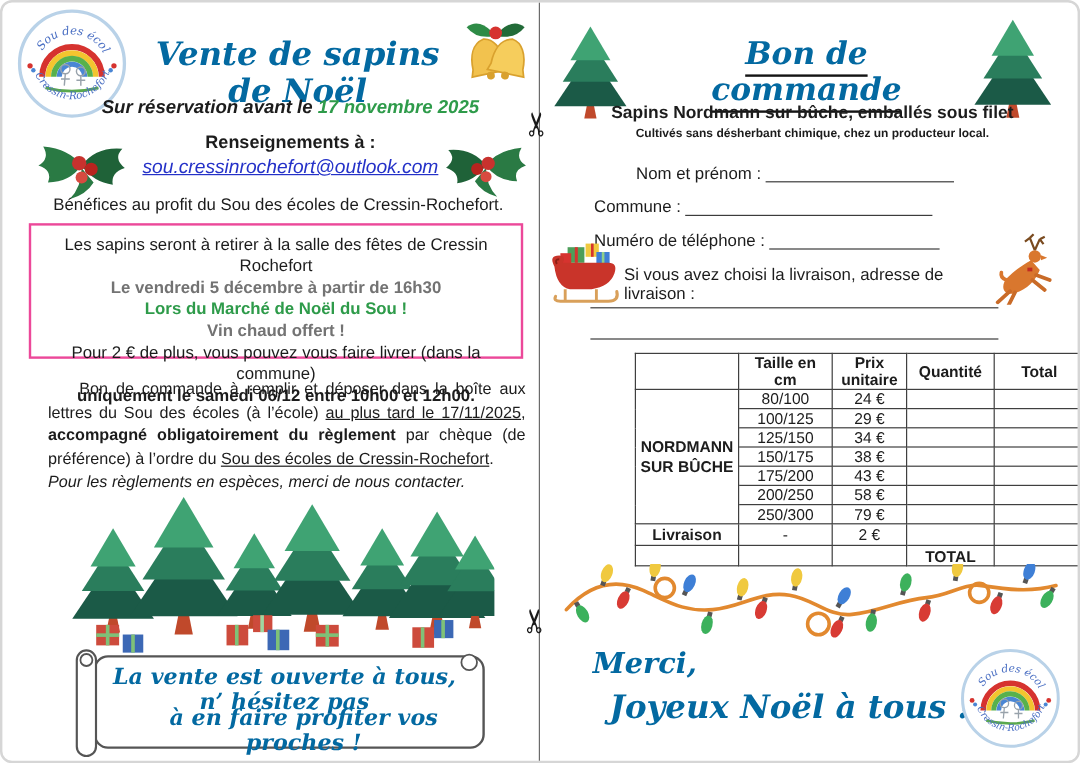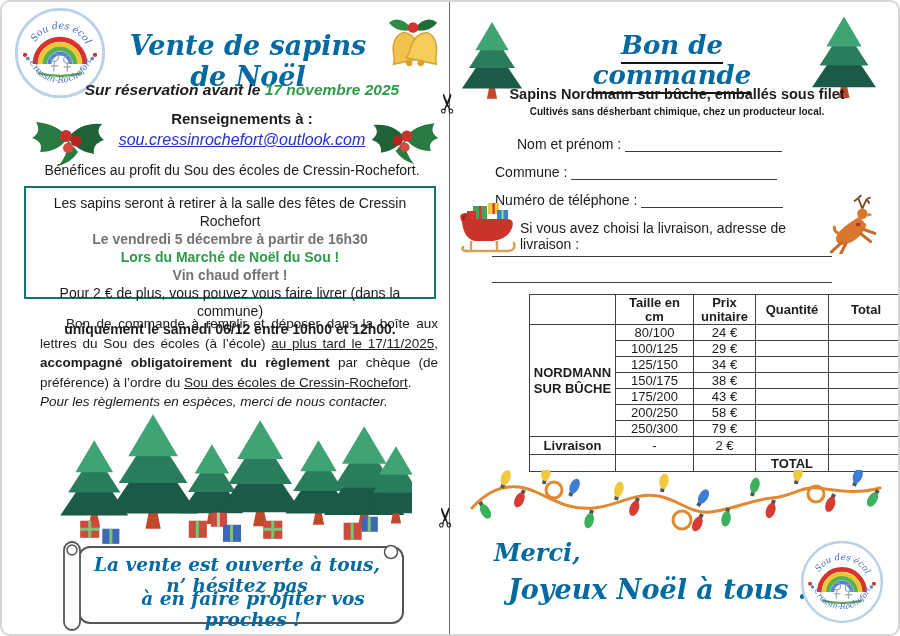--- a/index.html
+++ b/index.html
@@ -12,21 +12,21 @@
   .bold{font-weight:bold;}
   .italic{font-style:italic;}
   .green{color:#2E9B4A;}
   .red{color:#737373;}
   .link{color:#2431C8;text-decoration:underline;font-style:italic;}
   .divider{left:447px;top:0;height:636px;width:0;border-left:1.5px solid #6b6b6b;}
   .scissors{font-size:27px;color:#191919;transform:rotate(-90deg);line-height:1;}
   .fieldrow{display:flex;align-items:flex-end;font-size:14px;white-space:nowrap;}
   .fline{flex:1;border-bottom:1.4px solid #3c3c3c;height:13px;margin-left:4px;}
   .addrline{border-bottom:1.4px solid #3c3c3c;height:14px;}
-  .pickupbox{left:22px;top:184px;width:412px;height:113px;border:2px solid #0f766e;
+  .pickupbox{left:22px;top:184px;width:412px;height:113px;border:2px solid #ec4899;
              font-size:14px;line-height:18px;text-align:center;padding-top:6px;box-sizing:border-box;}
   .para{left:38px;top:312px;width:398px;font-size:13.5px;line-height:19.5px;
         text-align:justify;text-indent:26px;}
   .u{text-decoration:underline;}
   table.order{border-collapse:collapse;font-size:13px;table-layout:fixed;width:374px;}
   table.order td,table.order th{border:1.5px solid #3f3f3f;text-align:center;padding:0 2px;
         overflow:hidden;}
   table.order th{font-weight:bold;font-size:13px;line-height:14px;}
   tr.hrow{height:30px;} tr.drow{height:16px;} tr.lrow{height:18px;} tr.trow{height:17px;}
   td.product{font-weight:bold;font-size:13px;line-height:16px;}
@@ -219,21 +219,21 @@
     <use href="#tree-sym"></use>
   </svg>
 
   <div class="abs ctr" style="left:540px;top:28px;width:260px;">
     <span class="script title-underline" style="font-size:26px;">Bon de commande</span>
   </div>
 
   <div class="abs ctr bold" style="left:460px;top:84px;width:430px;font-size:14.5px;">Sapins Nordmann sur bûche, emballés sous filet</div>
   <div class="abs ctr bold" style="left:455px;top:104px;width:440px;font-size:10px;">Cultivés sans désherbant chimique, chez un producteur local.</div>
 
-  <div class="abs fieldrow" style="left:515px;top:134px;width:265px;">
+  <div class="abs fieldrow" style="left:528px;top:134px;width:265px;">
     <span>Nom et prénom :</span>
     <span class="fline"></span>
   </div>
   <div class="abs fieldrow" style="left:493px;top:162px;width:282px;">
     <span>Commune :</span>
     <span class="fline"></span>
   </div>
   <div class="abs fieldrow" style="left:493px;top:190px;width:288px;">
     <span>Numéro de téléphone :</span>
     <span class="fline"></span>

